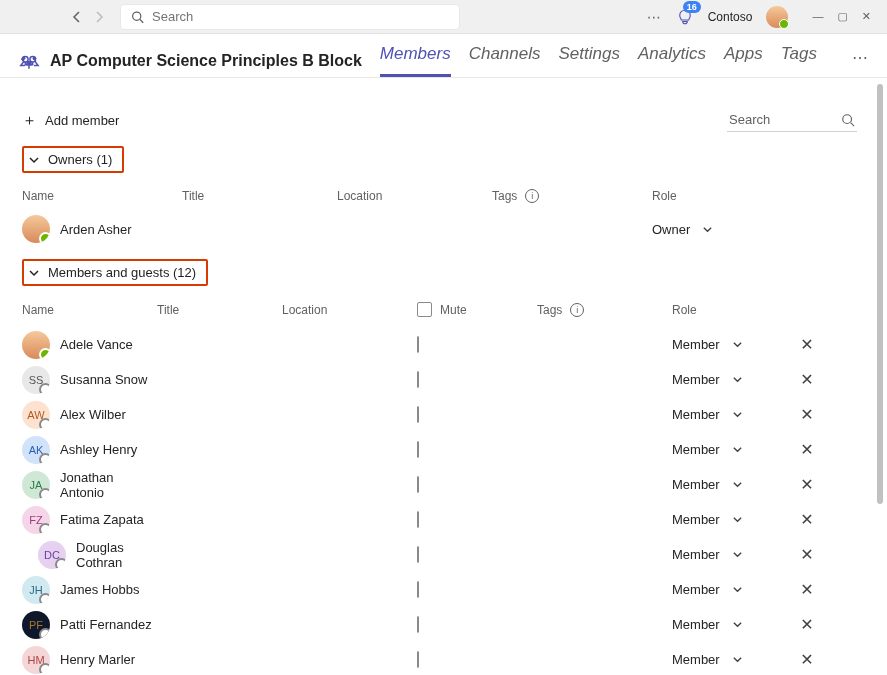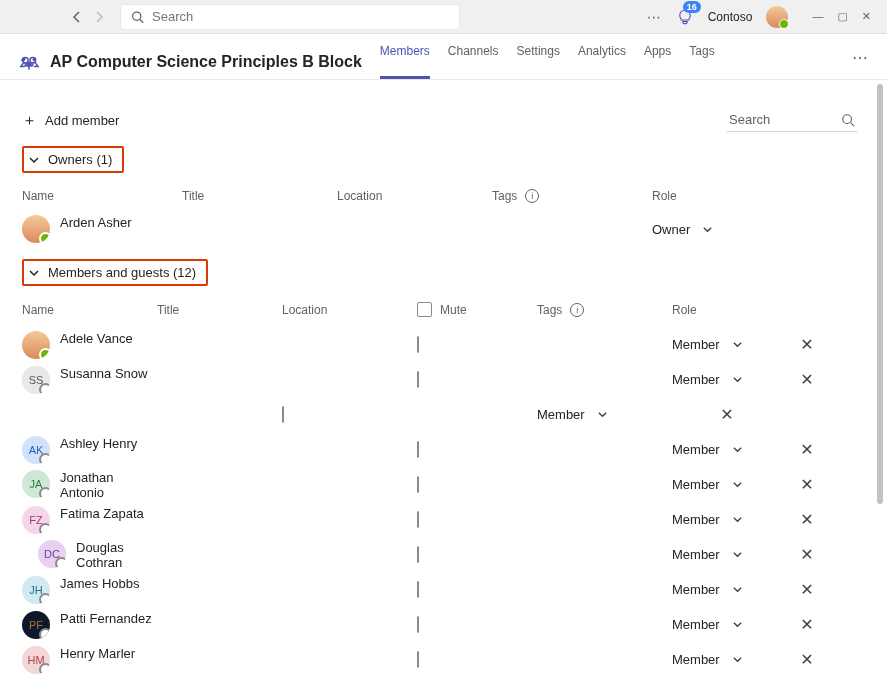--- a/index.html
+++ b/index.html
@@ -20,21 +20,21 @@
   .org-label { font-size: 12px; color: #242424; }
   .avatar-sm { width: 22px; height: 22px; border-radius: 50%; background: linear-gradient(#f5c99b,#d98a5a); position: relative; }
   .avatar-sm::after { content:""; position:absolute; width:8px; height:8px; background:#6bb700; border:1.5px solid #fff; border-radius:50%; bottom:-1px; right:-1px; }
   .win-controls { display: flex; gap: 14px; color: #616161; font-size: 11px; margin-left: 10px; }
 
   
   .header { display: flex; align-items: center; padding: 10px 18px 0 18px; gap: 10px; border-bottom: 1px solid #e8e8e8; position: relative; }
   .team-icon { color: #4f52b2; }
   .team-title { font-size: 16px; font-weight: 700; color: #242424; }
   .tabs { display: flex; gap: 18px; margin-left: 8px; }
-  .tab { font-size: 12px; color: #616161; padding-bottom: 18px; cursor: pointer; border-bottom: 3px solid transparent; }
+  .tab { font-size: 17px; color: #616161; padding-bottom: 10px; cursor: pointer; border-bottom: 3px solid transparent; font-style: italic; }
   .tab.active { color: #4f52b2; border-bottom-color: #4f52b2; font-weight: 400; }
   .header-more { position: absolute; right: 18px; top: 14px; color: #616161; font-size: 16px; letter-spacing: 1px; }
 
   
   .scroll-area { position: absolute; top: 84px; bottom: 0; left: 0; right: 0; overflow: hidden; display: flex; }
   .content { flex: 1; padding: 10px 18px 0 22px; overflow: hidden; }
   .scrollbar { width: 8px; background: transparent; margin-right: 4px; position: relative; }
   .scroll-thumb { position: absolute; top: 0; right: 0; width: 6px; height: 420px; background: #c1c1c1; border-radius: 3px; }
 
   
@@ -45,21 +45,21 @@
 
   
   .section-header { display: inline-flex; align-items: center; gap: 8px; font-size: 13px; color: #242424; padding: 5px 8px 5px 2px; cursor: pointer; }
   .section-header.boxed { border: 2px solid #d83b01; border-radius: 2px; padding: 4px 10px 4px 4px; margin-bottom: 6px; }
   .chev { font-size: 12px; color: #242424; }
 
   
   .owners-table { width: 100%; margin-top: 6px; }
   .owners-head { display: grid; grid-template-columns: 160px 155px 155px 160px 1fr; font-size: 12px; color: #616161; padding: 4px 0 8px 0; align-items: center; }
   .owners-row { display: grid; grid-template-columns: 160px 155px 155px 160px 1fr; align-items: center; padding: 4px 0 10px 0; }
-  .person { display: flex; align-items: flex-start; gap: 10px; }
+  .person { display: flex; align-items: center; gap: 10px; }
   .avatar-md { width: 28px; height: 28px; border-radius: 50%; background: #ddd; position: relative; flex-shrink: 0; display: flex; align-items: center; justify-content: center; font-size: 11px; font-weight: 500; color: #444; overflow:hidden; }
   .avatar-md.photo { background: linear-gradient(#f5c99b,#d98a5a); }
   .avatar-md::after { content:""; position:absolute; width:9px; height:9px; background:#6bb700; border:2px solid #fff; border-radius:50%; bottom:-2px; right:-2px; }
   .avatar-md.status-off::after { background:#fff; border:2px solid #8a8a8a; }
   .person-name { font-size: 13px; color: #242424; }
   .role-cell { display: flex; align-items: center; gap: 12px; font-size: 13px; }
   .info-icon { display: inline-flex; width:14px; height:14px; border:1px solid #616161; border-radius:50%; align-items:center; justify-content:center; font-size:9px; color:#616161; margin-left:4px; }
 
   
   .members-head { display: grid; grid-template-columns: 135px 125px 135px 120px 135px 110px 50px; font-size: 12px; color: #616161; padding: 10px 0 10px 0; align-items: center; }
@@ -252,20 +252,24 @@
           <span></span>
           <div class="role-cell">
             <span>Member</span>
             <svg width="11" height="11" viewBox="0 0 12 12">
               <path d="M2 4 L6 8 L10 4" fill="none" stroke="#424242" stroke-width="1.5"></path>
             </svg>
           </div>
           <span class="close-x">✕</span>
         </div>
         <div class="member-row">
+          <div class="person">
+            <div class="avatar-md av-aw status-off">AW</div>
+            <span class="person-name">Alex Wilber</span>
+          </div>
           <span></span>
           <span></span>
           <span><span class="mute-checkbox"></span></span>
           <span></span>
           <div class="role-cell">
             <span>Member</span>
             <svg width="11" height="11" viewBox="0 0 12 12">
               <path d="M2 4 L6 8 L10 4" fill="none" stroke="#424242" stroke-width="1.5"></path>
             </svg>
           </div>

